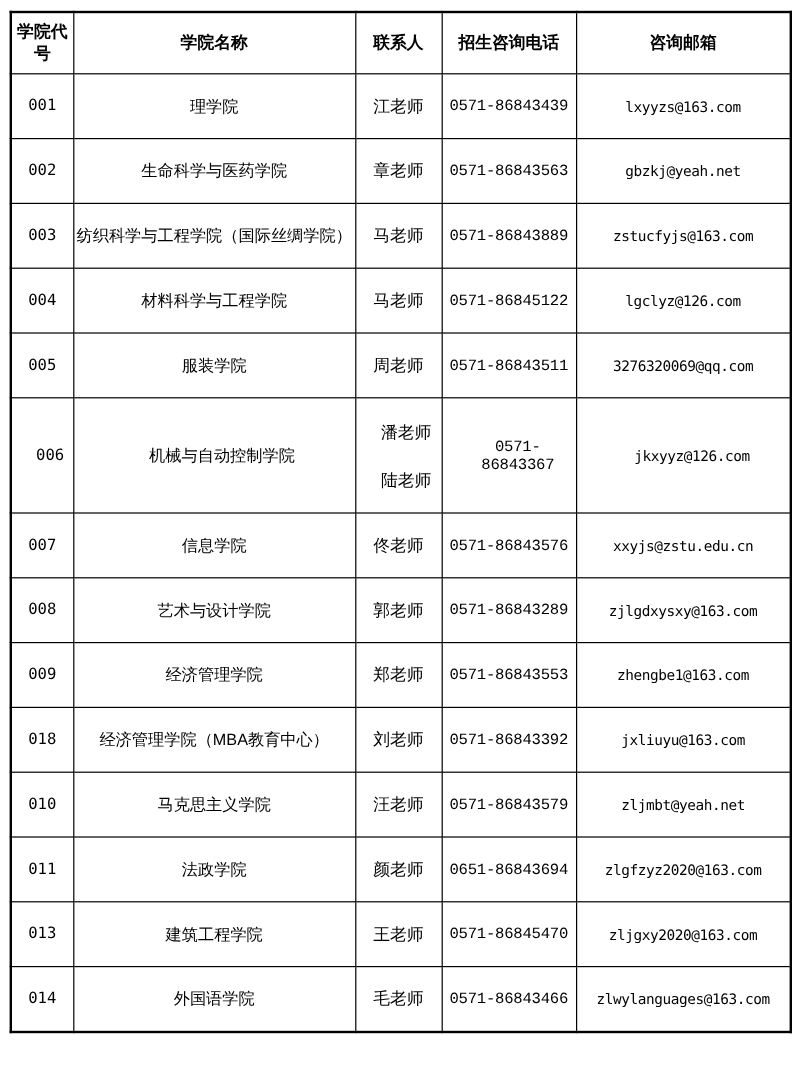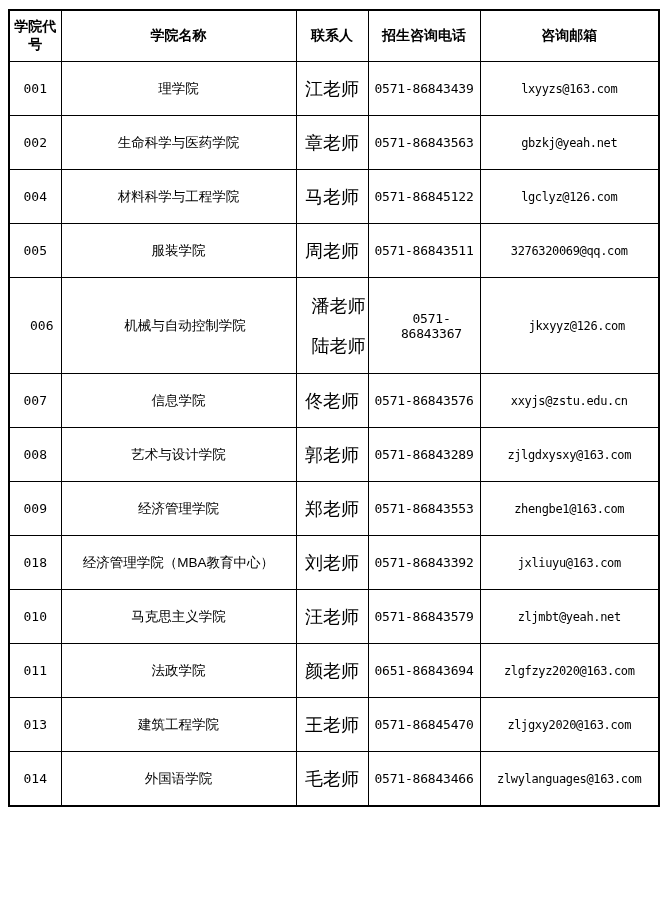--- a/index.html
+++ b/index.html
@@ -41,24 +41,24 @@
   }
   td { height: 53px; }
   tr.tall td { height: 95px; padding-left: 15px; }
 
   td.cell-code,
   td.cell-phone,
   td.cell-email {
     font-family: "DejaVu Sans Mono", "Liberation Mono", monospace;
   }
   td.cell-code  { font-size: 13px; }
-  td.cell-phone { font-size: 13px; letter-spacing: -0.2px; padding: 0; }
+  td.cell-phone { font-size: 13px; letter-spacing: -0.2px; padding: 0; font-family: Liberation Mono, monospace; }
   td.cell-email { font-size: 12px; letter-spacing: -0.35px; padding: 0; }
   td.cell-name  { font-size: 13.5px; white-space: nowrap; }
-  td.cell-contact { font-size: 18px; }
+  td.cell-contact { font-size: 14px; }
   .contact-line { line-height: 18px; }
   .contact-line + .contact-line { margin-top: 22px; }
 </style>
 </head>
 <body>
 
 <div class="page">
   <table class="contact-table">
     <colgroup>
       <col style="width:52px">
@@ -83,20 +83,27 @@
           <td class="cell-contact">江老师</td>
           <td class="cell-phone">0571-86843439</td>
           <td class="cell-email">lxyyzs@163.com</td>
         </tr>
         <tr>
           <td class="cell-code">002</td>
           <td class="cell-name">生命科学与医药学院</td>
           <td class="cell-contact">章老师</td>
           <td class="cell-phone">0571-86843563</td>
           <td class="cell-email">gbzkj@yeah.net</td>
+        </tr>
+        <tr>
+          <td class="cell-code">003</td>
+          <td class="cell-name">纺织科学与工程学院（国际丝绸学院）</td>
+          <td class="cell-contact">马老师</td>
+          <td class="cell-phone">0571-86843889</td>
+          <td class="cell-email">zstucfyjs@163.com</td>
         </tr>
         <tr>
           <td class="cell-code">004</td>
           <td class="cell-name">材料科学与工程学院</td>
           <td class="cell-contact">马老师</td>
           <td class="cell-phone">0571-86845122</td>
           <td class="cell-email">lgclyz@126.com</td>
         </tr>
         <tr>
           <td class="cell-code">005</td>

